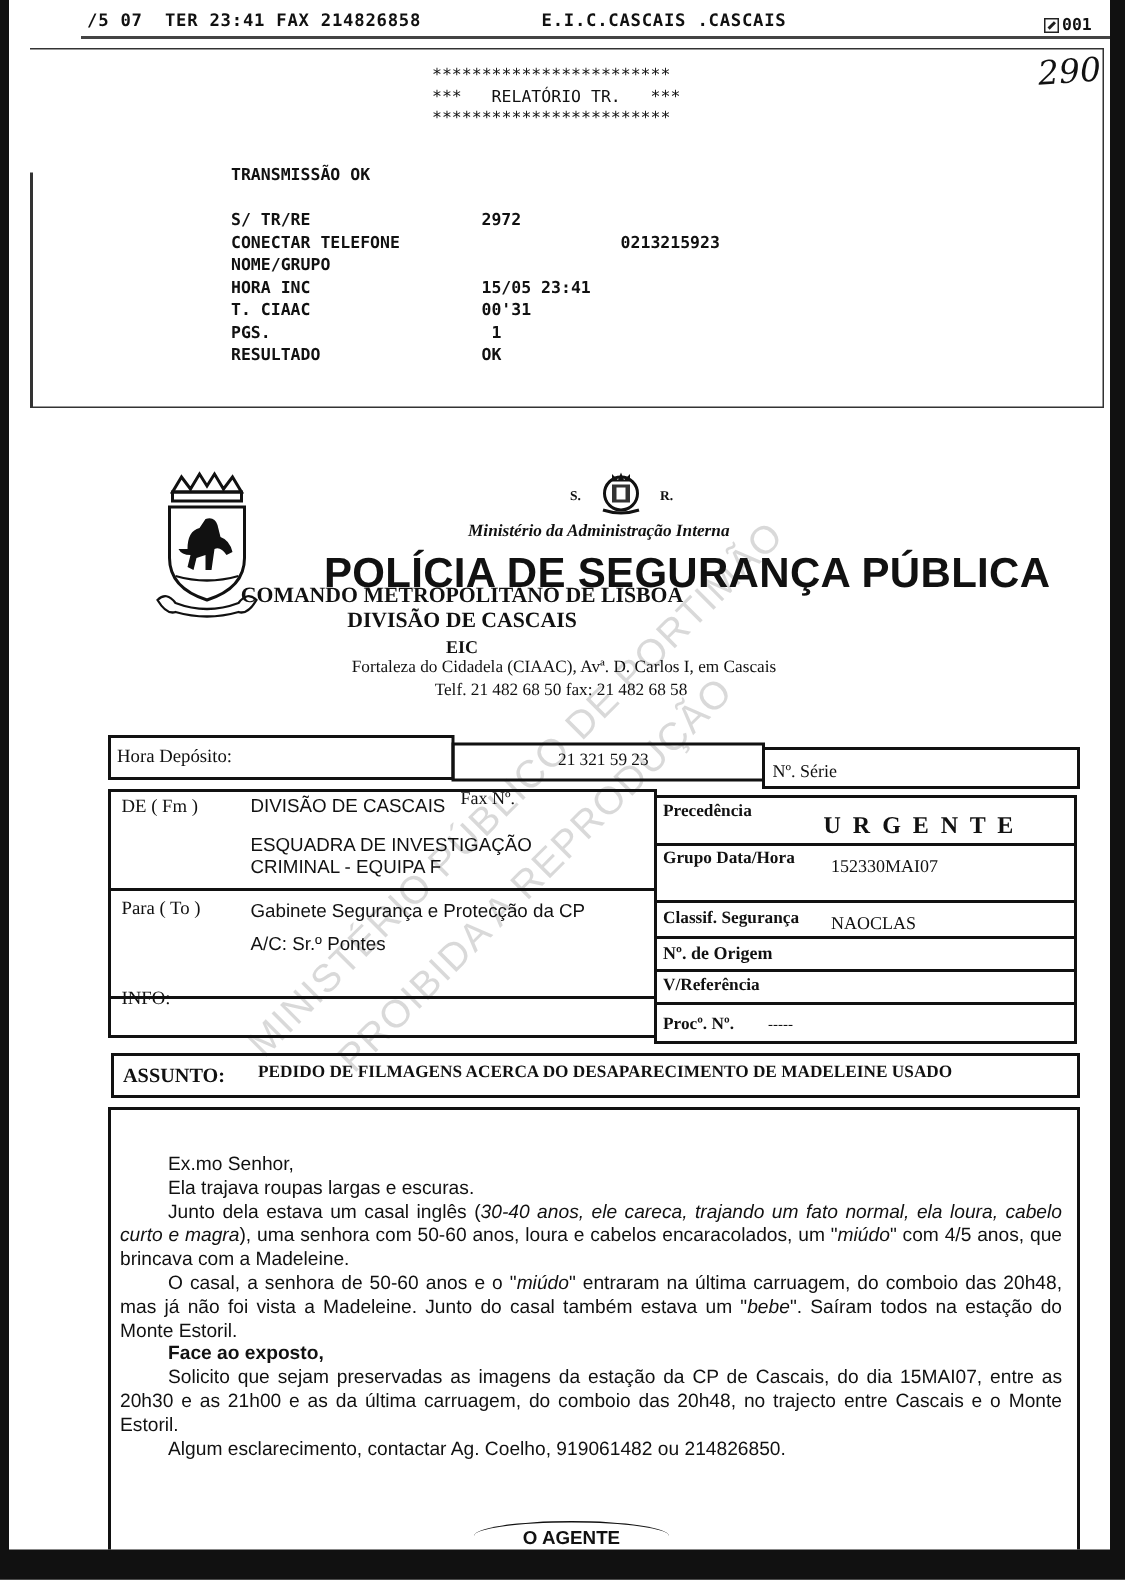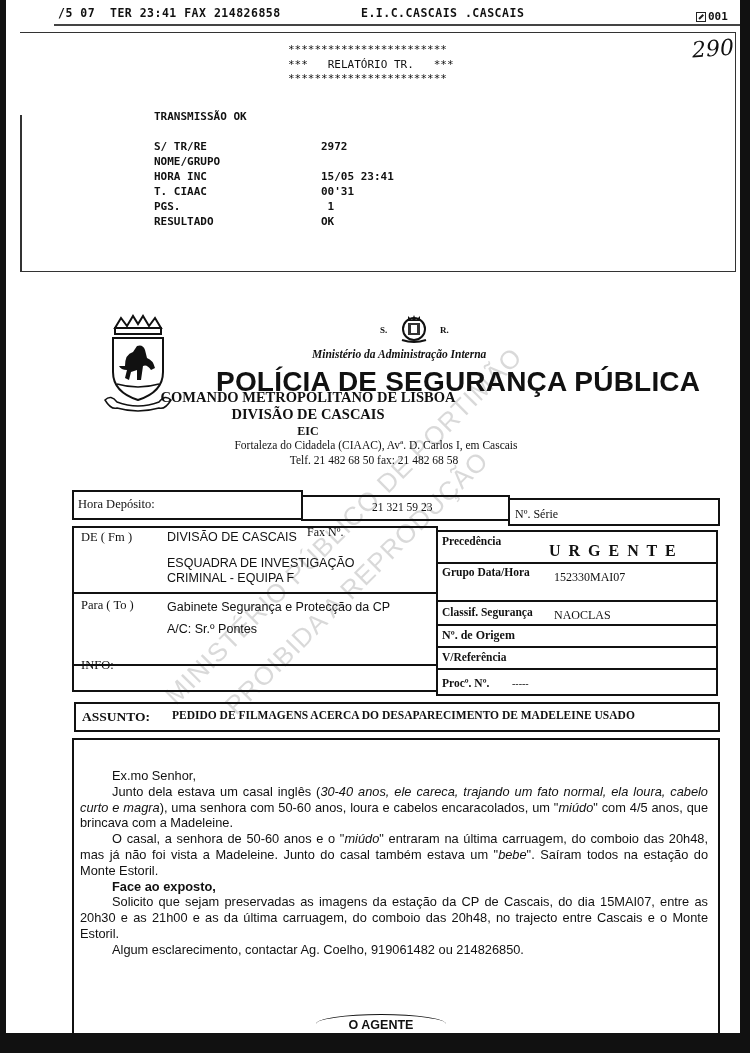--- a/index.html
+++ b/index.html
@@ -80,20 +80,21 @@
   </div>
   <div class="header-rule"></div>
 
   <div class="report-box"></div>
   <div class="hand-num">290</div>
   <div class="stars mono"><div>************************</div><div>***   RELATÓRIO TR.   ***</div><div>************************</div></div>
 
   <div class="report-lines mono">
     <div class="rp-title">TRANSMISSÃO OK</div>
     <div class="rp-row"><span class="k">S/ TR/RE</span><span class="v">2972</span></div>
+    <div class="rp-row"><span class="k">CONECTAR TELEFONE</span><span class="v">              0213215923</span></div>
     <div class="rp-row"><span class="k">NOME/GRUPO</span><span class="v"></span></div>
     <div class="rp-row"><span class="k">HORA INC</span><span class="v">15/05 23:41</span></div>
     <div class="rp-row"><span class="k">T. CIAAC</span><span class="v">00'31</span></div>
     <div class="rp-row"><span class="k">PGS.</span><span class="v"> 1</span></div>
     <div class="rp-row"><span class="k">RESULTADO</span><span class="v">OK</span></div>
   </div>
 
   <div class="watermark sans wm1">MINISTÉRIO PÚBLICO DE PORTIMÃO</div>
   <div class="watermark sans wm2">PROIBIDA A REPRODUÇÃO</div>
 
@@ -164,20 +165,21 @@
   <span class="lbl b serif" style="left:436px; top:677px;">Procº. Nº.</span>
   <span class="lbl serif" style="left:506px; top:678px; font-size:10px;">-----</span>
 
   <div class="bx" style="left:68px; top:702px; width:646px; height:30px;"></div>
   <span class="lbl b serif" style="left:76px; top:709px; font-size:13.5px;">ASSUNTO:</span>
   <span class="lbl b serif" style="left:166px; top:709px; font-size:11.5px;">PEDIDO DE FILMAGENS ACERCA DO DESAPARECIMENTO DE MADELEINE USADO</span>
 
   <div class="body-box"></div>
   <div class="body-text sans">
     <p class="ind">Ex.mo Senhor,</p>
+    <p class="ind">Ela trajava roupas largas e escuras.</p>
     <p class="ind"><span>Junto dela estava um casal inglês  (</span><i>30-40 anos, ele careca, trajando um fato normal, ela loura, cabelo curto e magra</i><span>), uma senhora com 50-60 anos, loura e cabelos encaracolados, um "</span><i>miúdo</i><span>" com 4/5 anos, que brincava com a Madeleine.</span></p>
     <p class="ind"><span>O casal, a senhora de 50-60 anos e o "</span><i>miúdo</i><span>" entraram na última carruagem, do comboio das 20h48, mas já não foi vista a Madeleine. Junto do casal também estava um "</span><i>bebe</i><span>".  Saíram todos na estação do Monte Estoril.</span></p>
     <p class="ind" style="font-weight:bold;">Face ao exposto,</p>
     <p class="ind">Solicito que sejam preservadas as imagens da estação da CP de Cascais, do dia 15MAI07, entre as 20h30 e as 21h00 e as da última carruagem, do comboio das 20h48, no trajecto entre Cascais e o Monte Estoril.</p>
     <p class="ind">Algum esclarecimento, contactar Ag. Coelho, 919061482 ou 214826850.</p>
   </div>
   <div class="agent-arc"></div>
   <div class="agent-sign sans">O AGENTE</div>
 </div>
 

